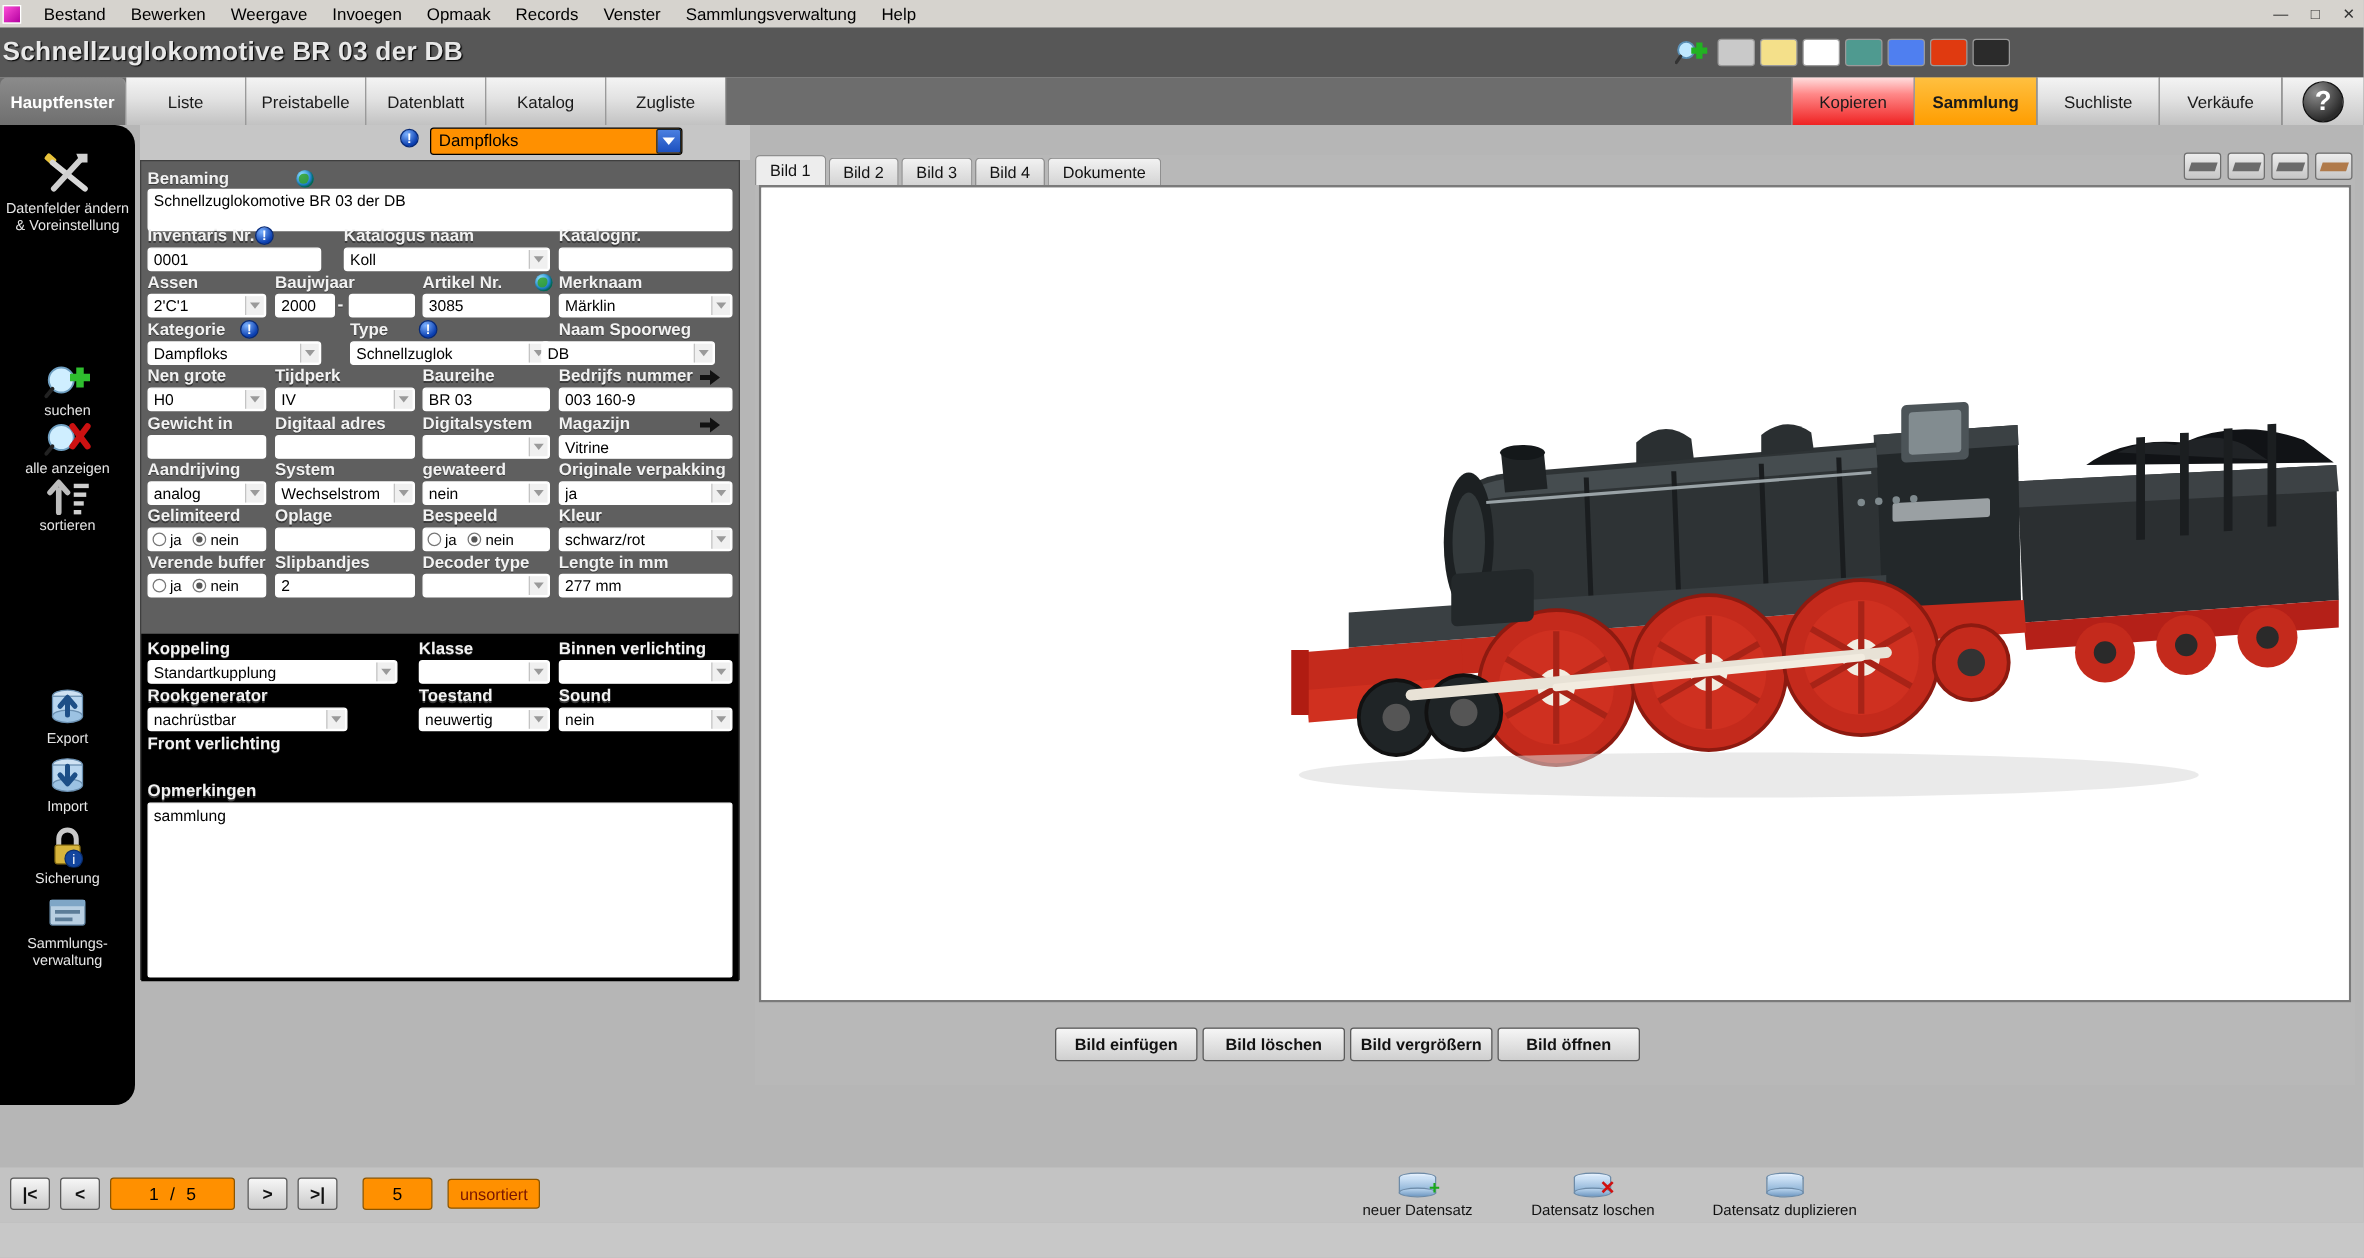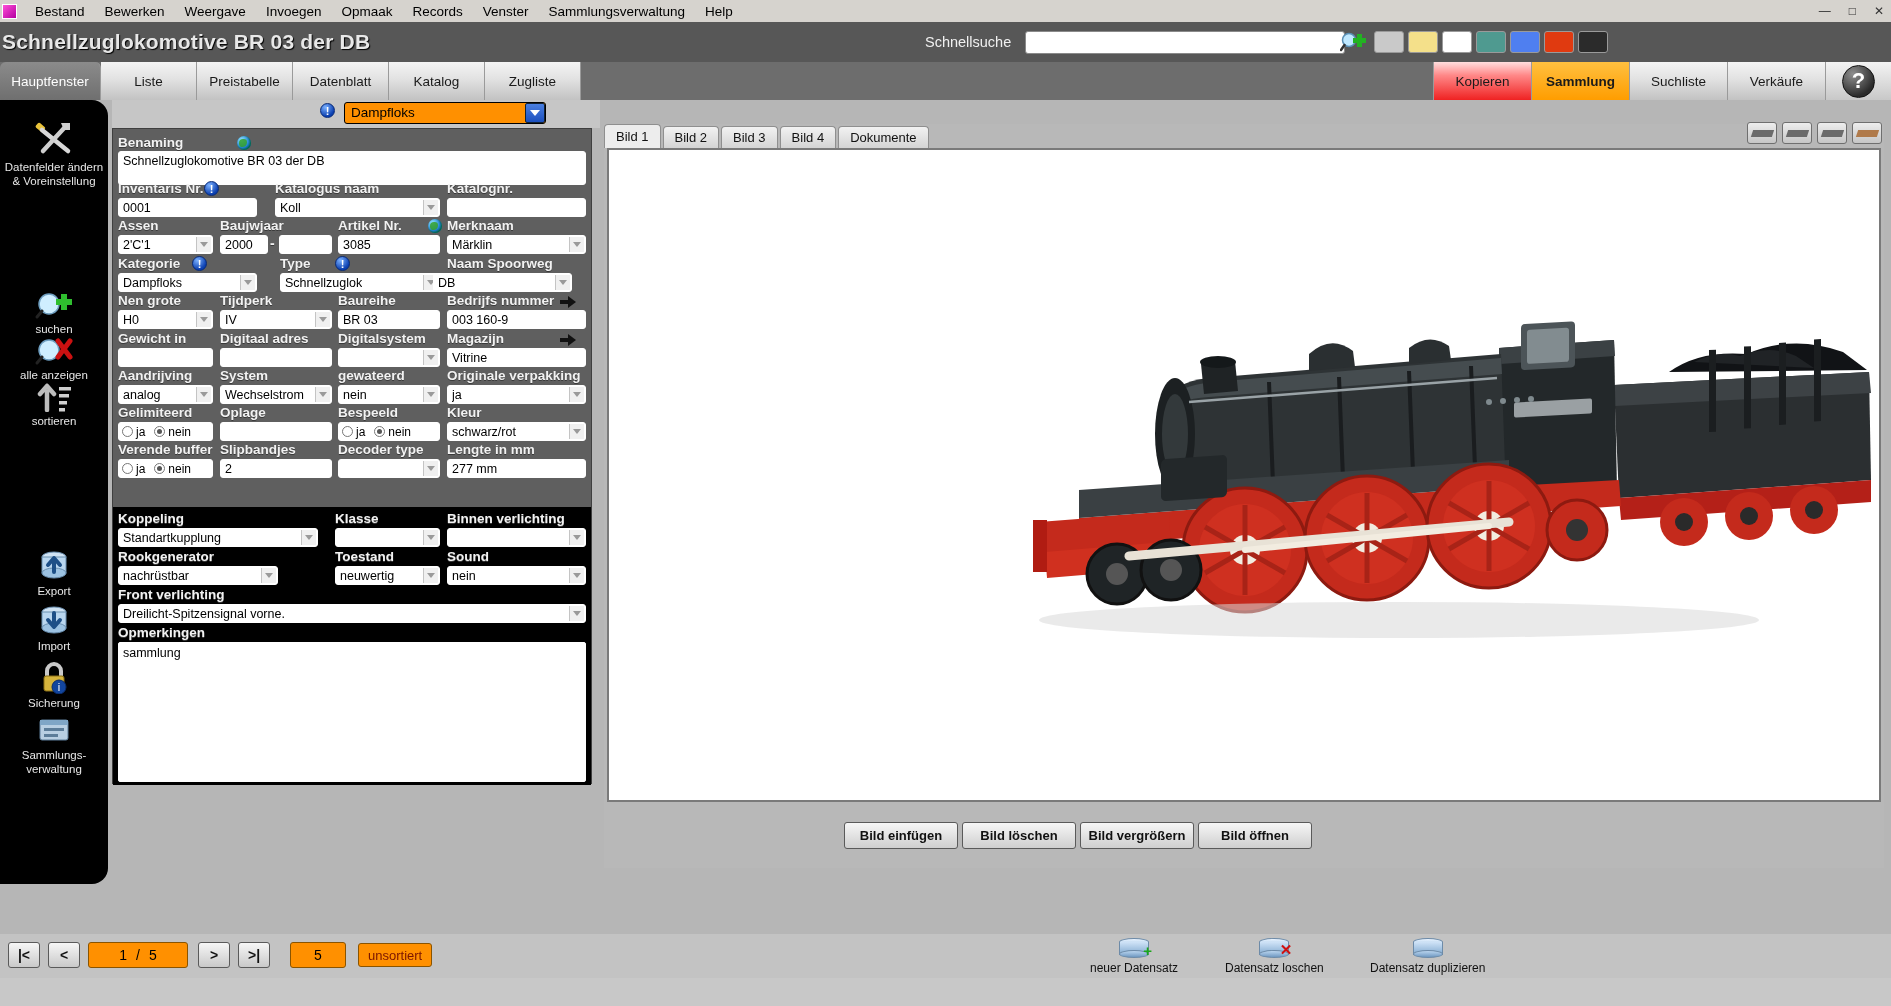--- a/index.html
+++ b/index.html
@@ -31,21 +31,21 @@
   .swatches { position:absolute; left:1374px; top:9px; display:flex; gap:4px; }
   .sw { width:30px; height:22px; border:1px solid #9a9a9a; border-radius:3px; }
 
   
   .tabrow { height:38px; background:#6d6d6d; display:flex; position:relative; }
   .mtab { width:96px; height:38px; display:flex; align-items:center; justify-content:center;
     font-size:13.5px; color:#1a1a1a; border-right:1px solid #9a9a9a;
     background:linear-gradient(to bottom,#f4f4f4 0%,#e2e2e2 45%,#c2c2c2 100%);
     cursor:default; }
   .mtab.active { background:linear-gradient(to bottom,#8b8b8b 0%,#6f6f6f 100%); color:#fff;
-    font-weight:normal; border-top-left-radius:6px; border-top-right-radius:6px;text-align:right; }
+    font-weight:bold; border-top-left-radius:6px; border-top-right-radius:6px;text-align:right; }
   .mtab.w1 { width:101px; }
   .rtabs { position:absolute; right:0; top:0; display:flex; height:38px; }
   .rtab { width:98px; display:flex; align-items:center; justify-content:center;
     font-size:13.5px; color:#1a1a1a; border-left:1px solid #9a9a9a;
     background:linear-gradient(to bottom,#f4f4f4 0%,#e2e2e2 45%,#c2c2c2 100%); cursor:default; }
   .rtab.kopieren { background:linear-gradient(to bottom,#ffdede 0%,#ff8888 35%,#ef2222 100%); }
   .rtab.sammlung { background:linear-gradient(to bottom,#ffc040 0%,#ff9d00 100%); font-weight:bold; }
   .helpbtn { width:66px; display:flex; align-items:center; justify-content:center;
     background:linear-gradient(to bottom,#f4f4f4,#c8c8c8); }
   .qmark { width:33px; height:33px; border-radius:50%;
@@ -193,24 +193,20 @@
   <span class="mi">Help</span>
   <div class="wbtns">
     <span>—</span>
     <span>□</span>
     <span>✕</span>
   </div>
 </div>
 
 <div class="titlebar">
   <div class="apptitle">Schnellzuglokomotive BR 03 der DB</div>
-  <div class="qsearch-wrap">
-    <span class="qsearch-label">Schnellsuche</span>
-    <input class="qsearch-input" value="" style="">
-  </div>
   <svg class="search-ico" viewBox="0 0 26 24">
     <circle cx="9" cy="10" r="6.5" fill="#bfe8ff" stroke="#5a8fb5" stroke-width="1.5"></circle>
     <path d="M4.5 15 L1 20" stroke="#333" stroke-width="2.5" stroke-linecap="round"></path>
     <path d="M17 4 h5 v4 h4 v5 h-4 v4 h-5 v-4 h-4 V8 h4 z" fill="#22b222"></path>
   </svg>
   <div class="swatches">
     <div class="sw" style="background:#c9c9c9"></div>
     <div class="sw" style="background:#f4e08a"></div>
     <div class="sw" style="background:#ffffff"></div>
     <div class="sw" style="background:#4f9a90"></div>
@@ -570,26 +566,20 @@
 
         <span class="lbl" style="left:334px; top:42px">Sound</span>
         <div class="drop" style="left:334px; top:59px; width:139px">
           <span class="t">nein</span>
           <span class="a">
               <i></i>
             </span>
         </div>
 
         <span class="lbl" style="left:5px; top:80px">Front verlichting</span>
-        <div class="drop" style="left:5px; top:97px; width:468px">
-          <span class="t">Dreilicht-Spitzensignal vorne.</span>
-          <span class="a">
-              <i></i>
-            </span>
-        </div>
 
         <span class="lbl" style="left:5px; top:118px">Opmerkingen</span>
         <div class="memo" style="left:5px; top:135px; width:468px; height:140px">sammlung</div>
       </div>
     </div>
   </div>
 
   <div class="imgpanel">
     <div class="imgtabs">
       <div class="itab active">Bild 1</div>

